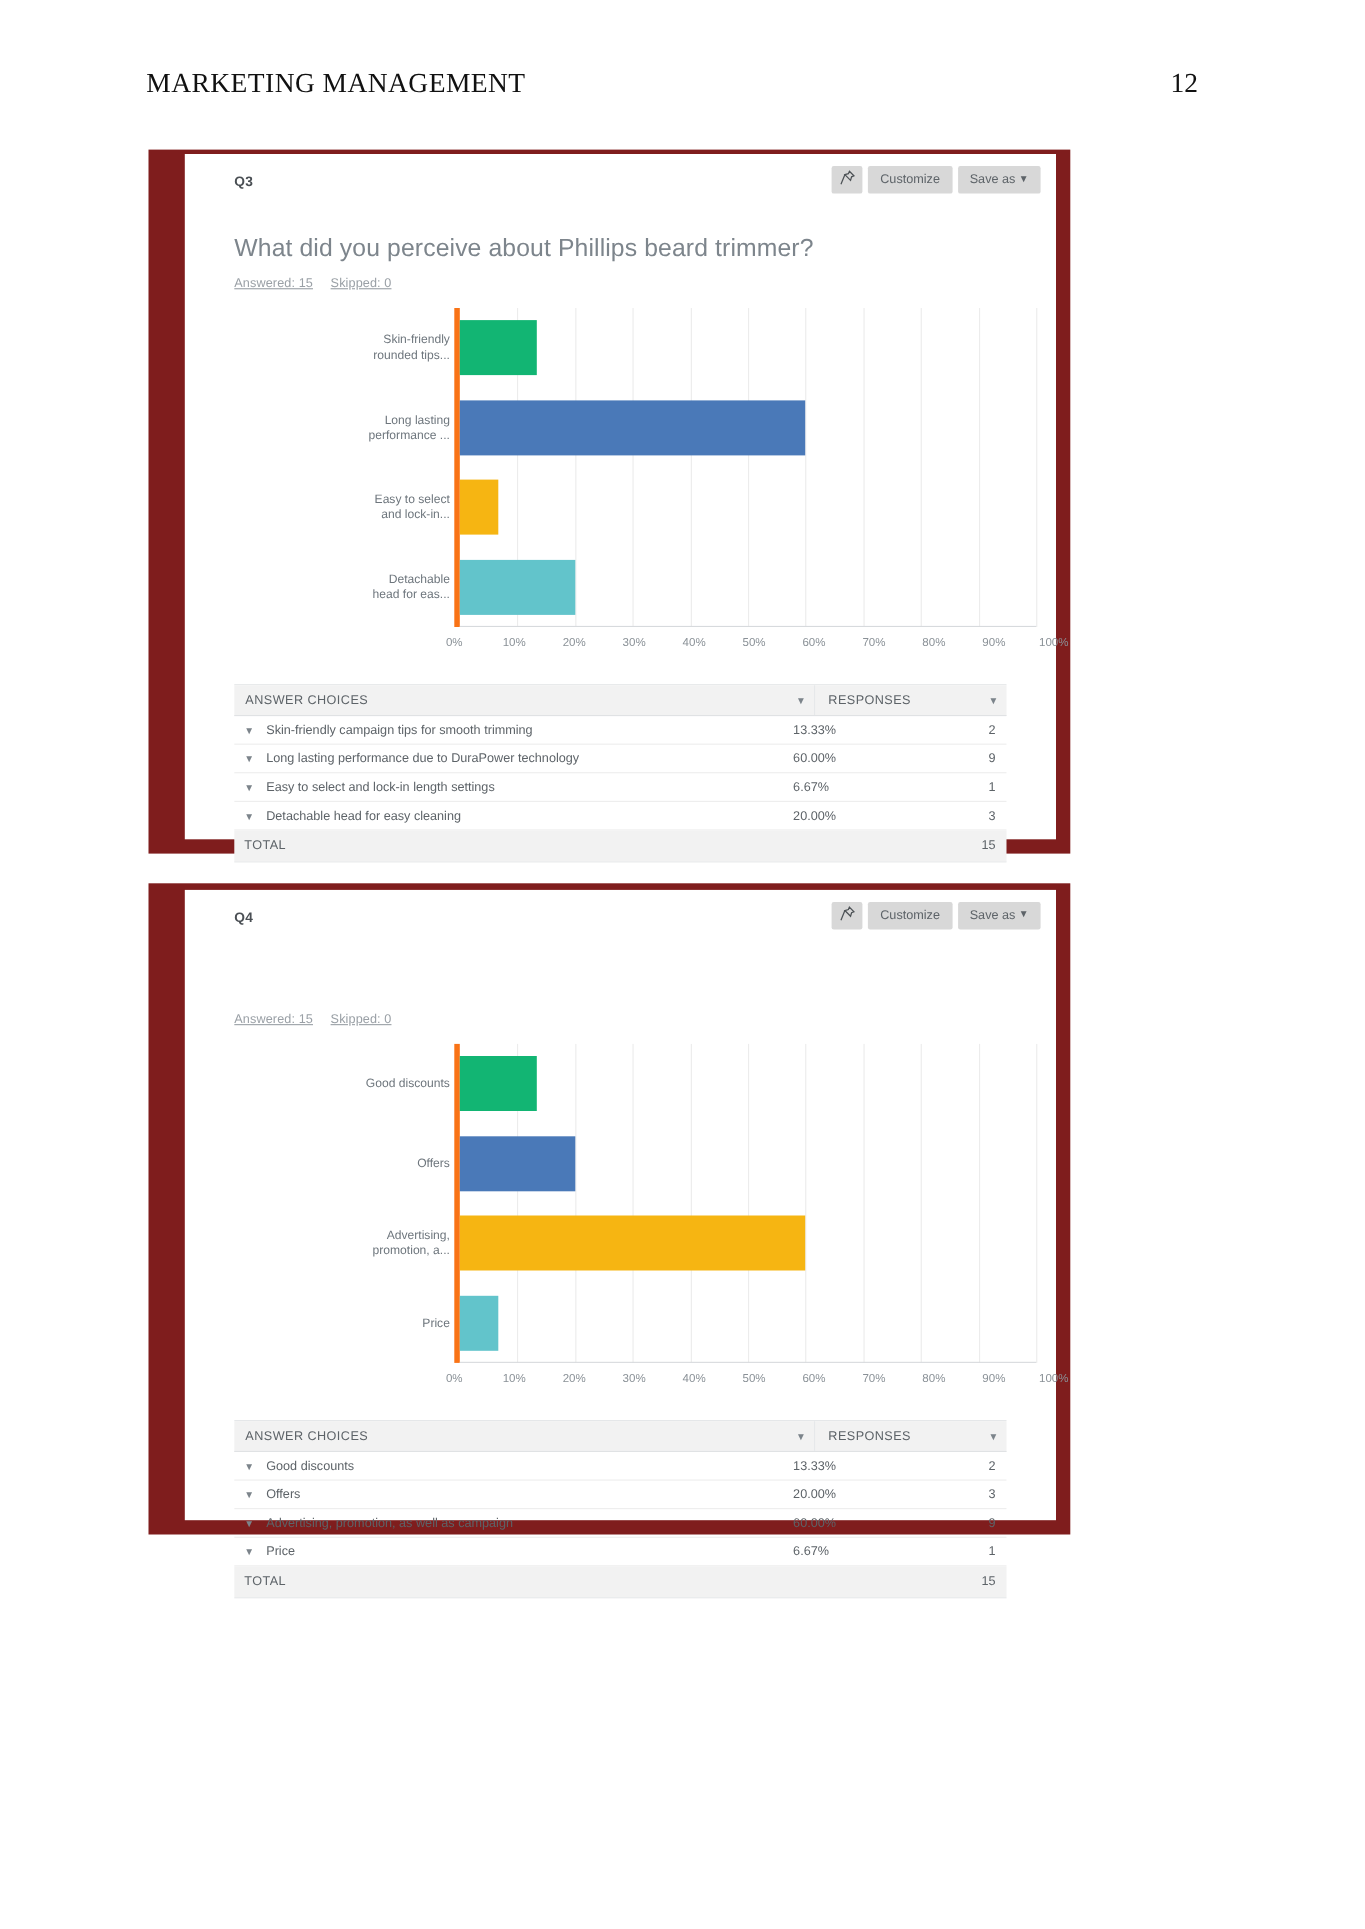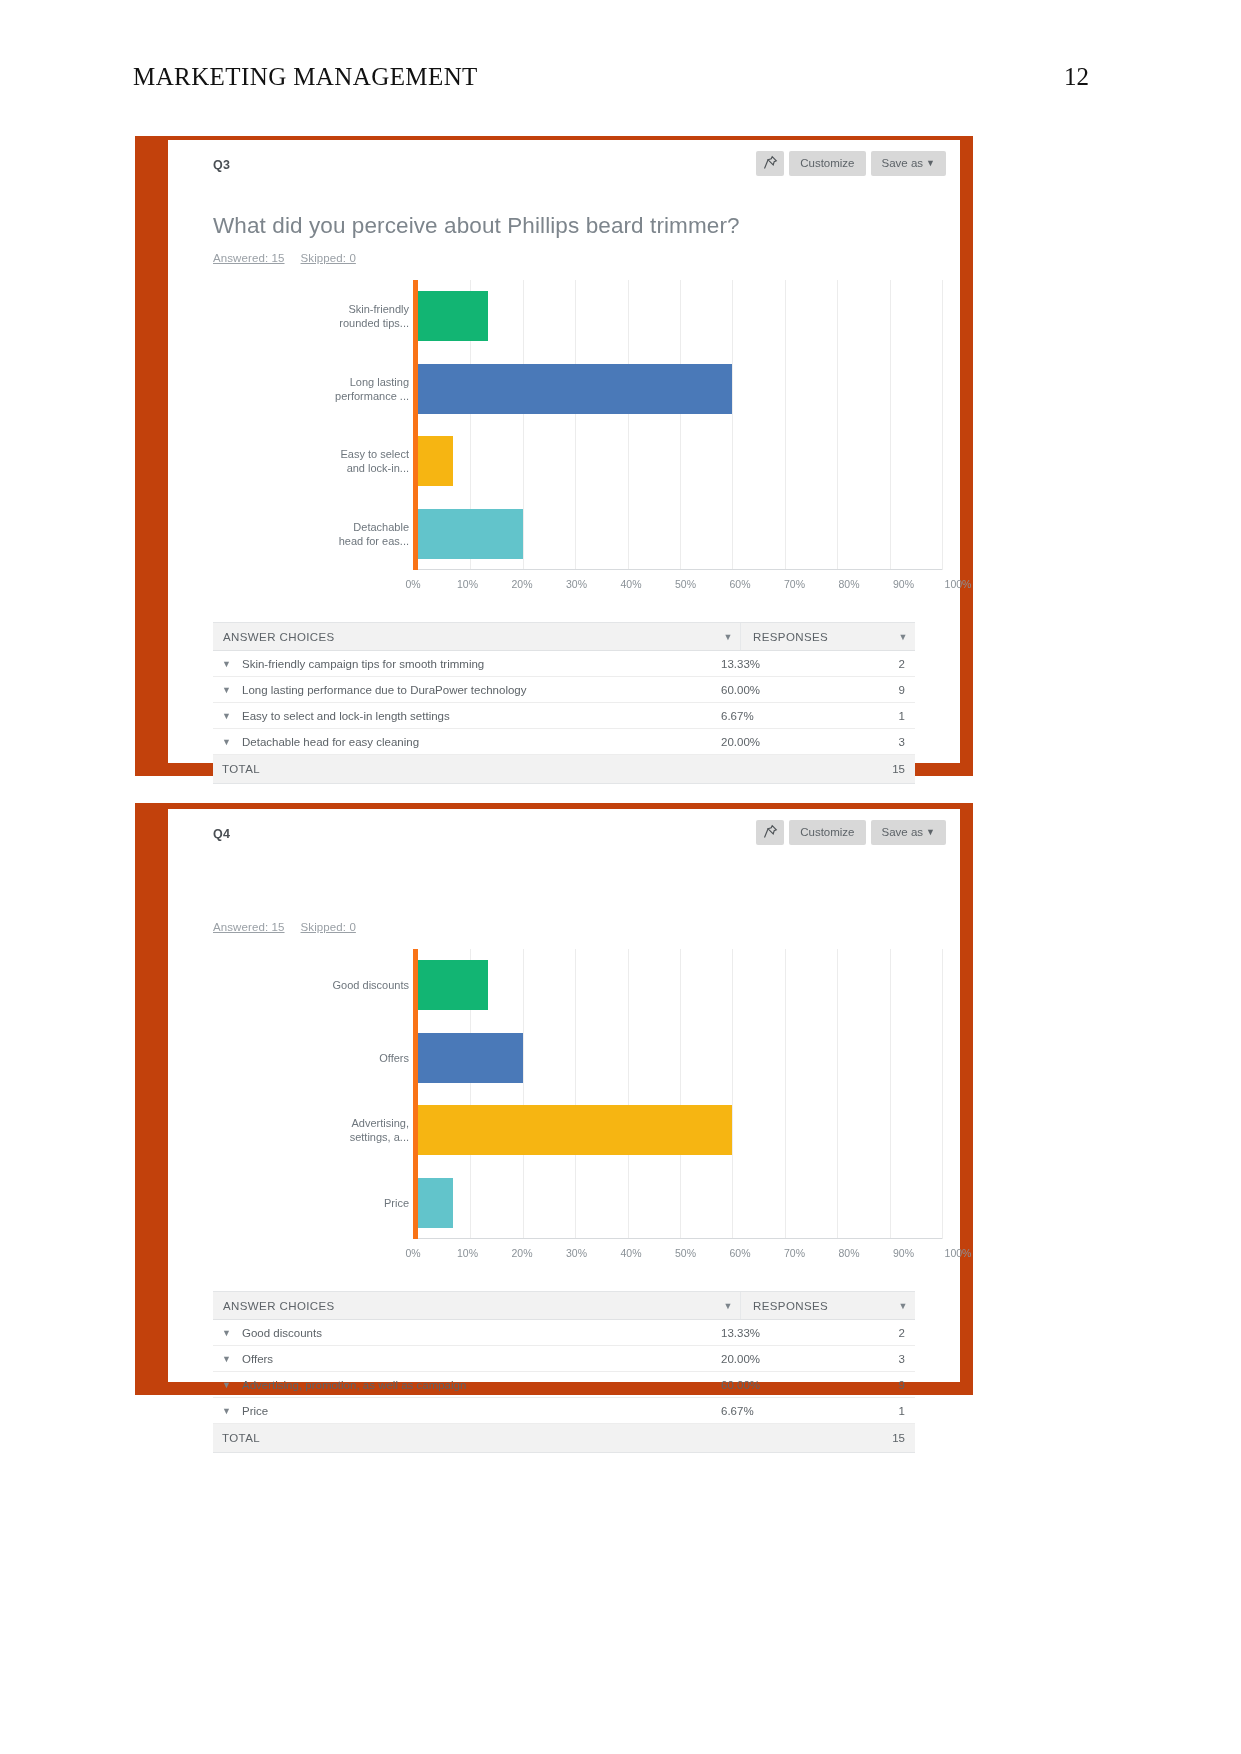--- a/index.html
+++ b/index.html
@@ -37,21 +37,21 @@
     right: 152px;
     top: 63px;
     font-family: "Liberation Serif", serif;
     font-size: 25px;
     color: #111111;
   }
 
   
   .card-outer {
     position: absolute;
-    background: #c2410c;
+    background: #7f1d1d;
     box-sizing: border-box;
   }
   .card-outer.q3 { left: 135px; top: 136px;  width: 838px; height: 640px; }
   .card-outer.q4 { left: 135px; top: 803px;  width: 838px; height: 592px; }
 
   .card {
     position: absolute;
     left: 33px;
     top: 0px;
     right: 13px;
@@ -457,21 +457,21 @@
           <div class="bar-row" style="top: 0px;">
             <div class="bar-label">Good discounts</div>
             <div class="bar" title="13.33%" style="width: 13.33%; background: rgb(18, 181, 115);"></div>
           </div>
           <div class="bar-row" style="top: 72.5px;">
             <div class="bar-label">Offers</div>
             <div class="bar" title="20%" style="width: 20%; background: rgb(74, 121, 184);"></div>
           </div>
           <div class="bar-row" style="top: 145px;">
             <div class="bar-label">Advertising,
-settings, a...</div>
+promotion, a...</div>
             <div class="bar" title="60%" style="width: 60%; background: rgb(246, 181, 18);"></div>
           </div>
           <div class="bar-row" style="top: 217.5px;">
             <div class="bar-label">Price</div>
             <div class="bar" title="6.67%" style="width: 6.67%; background: rgb(98, 196, 203);"></div>
           </div>
         </div>
       <div class="x-axis">
           <span class="tick" style="left: 0%;">0%</span>
           <span class="tick" style="left: 10%;">10%</span>

